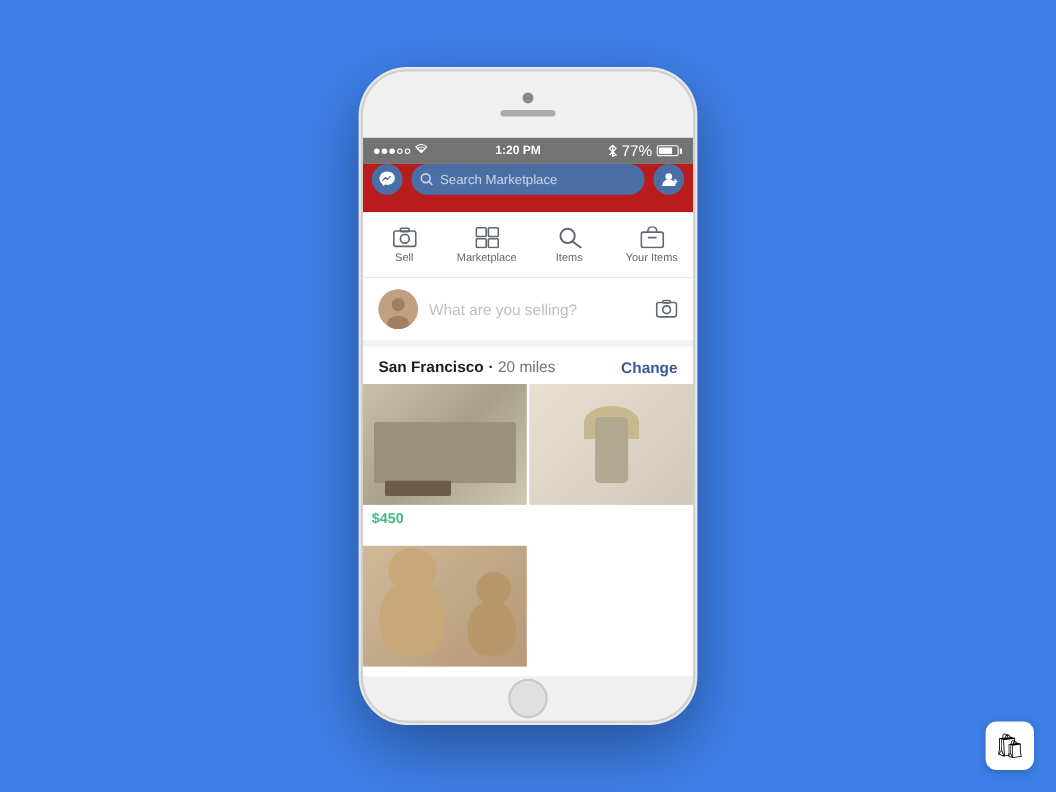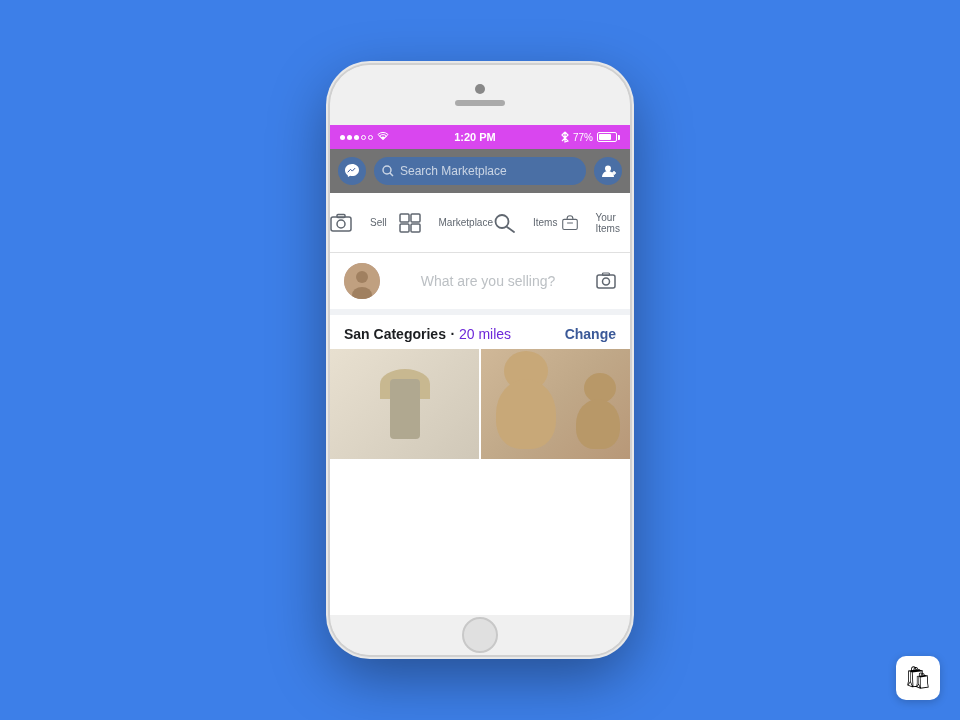--- a/index.html
+++ b/index.html
@@ -79,21 +79,21 @@
     .phone-screen {
       flex: 1;
       background: white;
       overflow: hidden;
       display: flex;
       flex-direction: column;
     }
 
     
     .status-bar {
-      background: #d946ef;
+      background: #737373;
       height: 24px;
       display: flex;
       align-items: center;
       justify-content: space-between;
       padding: 0 10px;
       flex-shrink: 0;
     }
 
     .status-signal {
       display: flex;
@@ -161,24 +161,23 @@
 
     .battery-tip {
       width: 2px;
       height: 5px;
       background: white;
       border-radius: 0 1px 1px 0;
     }
 
     
     .nav-bar {
-      background: #737373;
+      background: #b91c1c;
       height: 44px;
       display: flex;
-      align-items: center;
       padding: 0 8px;
       gap: 8px;
       flex-shrink: 0;
     }
 
     .messenger-btn {
       width: 28px;
       height: 28px;
       border-radius: 50%;
       background: #4a6fa5;
@@ -222,43 +221,42 @@
       height: 60px;
       display: flex;
       align-items: center;
       border-bottom: 1px solid #e0e0e0;
       flex-shrink: 0;
     }
 
     .tab-item {
       flex: 1;
       display: flex;
-      flex-direction: row;
+      flex-direction: column;
       align-items: center;
       justify-content: flex-start;
-      gap: 18px;
+      gap: 3px;
       cursor: pointer;
     }
 
     .tab-label {
       font-size: 10px;
       color: #606770;
       font-weight: 500;
     }
 
     
     .post-input-bar {
       background: white;
       padding: 10px 14px;
       display: flex;
       align-items: center;
       gap: 10px;
       border-bottom: 6px solid #f0f2f5;
       flex-shrink: 0;
-      text-align: center;
     }
 
     .user-avatar {
       width: 36px;
       height: 36px;
       border-radius: 50%;
       background: #c0a090;
       overflow: hidden;
       flex-shrink: 0;
       display: flex;
@@ -283,21 +281,21 @@
 
     .location-text {
       font-size: 14px;
       font-weight: 600;
       color: #1c1e21;
     }
 
     .location-miles {
       font-size: 14px;
       font-weight: 400;
-      color: #6d28d9;
+      color: #737373;
       margin-top: 44px;
     }
 
     .change-btn {
       color: #3b5998;
       font-size: 14px;
       font-weight: 700;
     }
 
     
@@ -527,21 +525,21 @@
             <path d="M6 7.5 L9.5 4 A5 5 0 0 0 2.5 4 Z" fill="none" stroke="white" stroke-width="1"></path>
             <path d="M6 7.5 L11 2.5 A7 7 0 0 0 1 2.5 Z" fill="none" stroke="white" stroke-width="1"></path>
           </svg>
         </span>
       </div>
       <span class="status-time">1:20 PM</span>
       <div class="status-right">
         <svg width="8" height="12" viewBox="0 0 8 12" fill="white">
           <path d="M4 1 L7 4 L4 7 L7 10 L4 11 L4 1 M4 1 L1 4 L4 7 L1 10" stroke="white" stroke-width="1.2" fill="none"></path>
         </svg>
-        <span style="font-size:10px;color:white;">77%</span>
+        <span style="font-size:14px;color:white;">77%</span>
         <div class="battery-icon">
           <div class="battery-body">
             <div class="battery-fill"></div>
           </div>
           <div class="battery-tip"></div>
         </div>
       </div>
     </div>
 
     <div class="nav-bar">
@@ -615,29 +613,37 @@
       <span class="post-input-text">What are you selling?</span>
       <svg width="20" height="18" viewBox="0 0 20 18" fill="none">
         <rect x="1" y="3" width="18" height="13" rx="2" stroke="#606770" stroke-width="1.5"></rect>
         <circle cx="10" cy="9.5" r="3.5" stroke="#606770" stroke-width="1.5"></circle>
         <rect x="6.5" y="1" width="7" height="2.5" rx="1" stroke="#606770" stroke-width="1.2"></rect>
       </svg>
     </div>
 
     <div class="location-bar">
       <div>
-        <span class="location-text">San Categories</span>
+        <span class="location-text">San Francisco</span>
         <span class="location-text"> · </span>
         <span class="location-miles">20 miles</span>
       </div>
       <span class="change-btn">Change</span>
     </div>
 
     <div class="products-grid">
 
+      <div class="product-card">
+        <div class="product-image img-sofa">
+          <div class="sofa-back"></div>
+          <div class="sofa-shape"></div>
+          <div class="sofa-table"></div>
+        </div>
+        <div class="product-price">$450</div>
+      </div>
 
 
       <div class="product-card">
         <div class="product-image img-lamp">
           <div class="lamp-shade"></div>
           <div class="lamp-body"></div>
         </div>
       </div>
 
       <div class="product-card">

